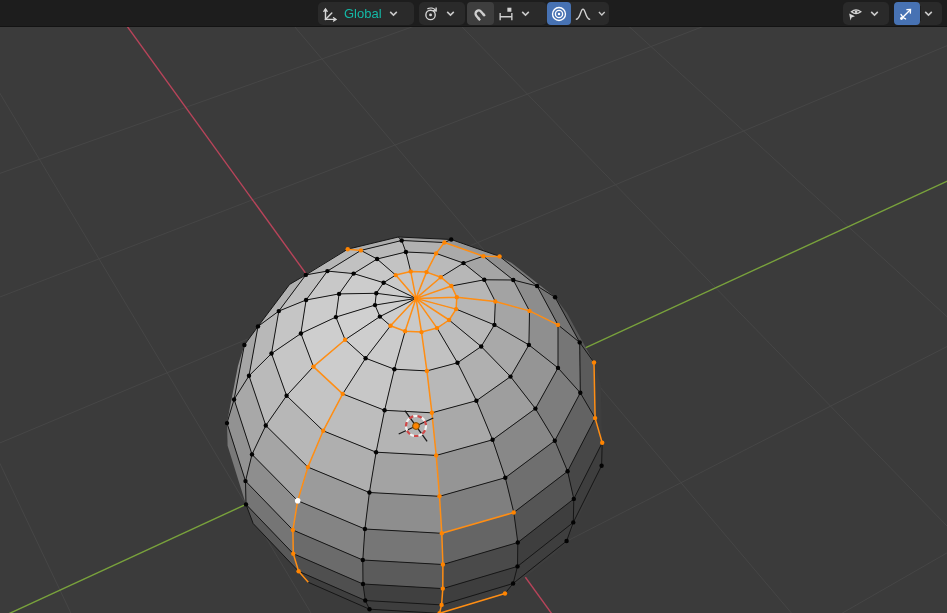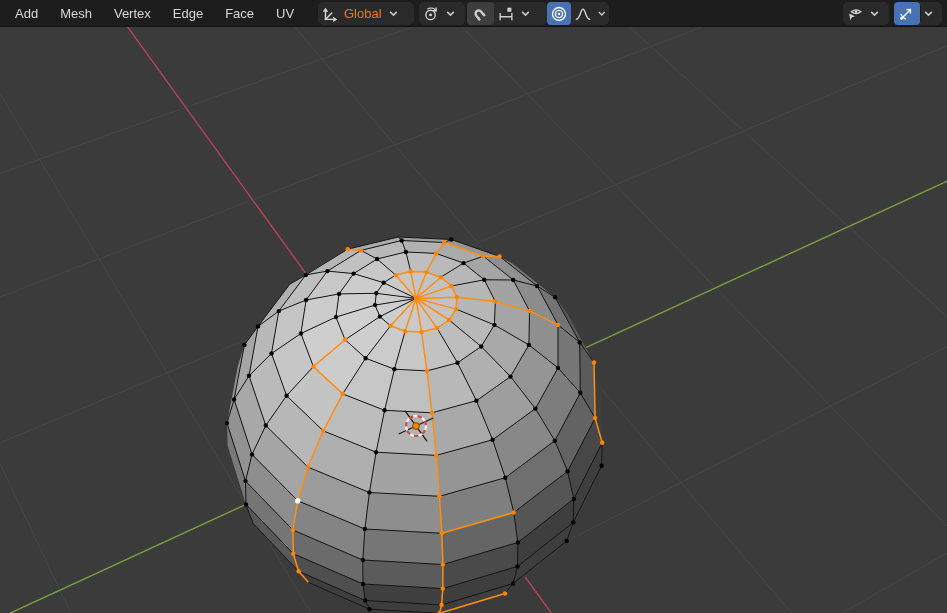--- a/index.html
+++ b/index.html
@@ -14,21 +14,21 @@
   
   .vheader { position:absolute; left:0; top:0; width:947px; height:27px;
              background:#1d1d1d; border-bottom:1px solid #131313; z-index:10; }
   .menubar { position:absolute; left:4px; top:0; height:27px; display:flex; align-items:center; }
   .menu-item { color:#d8d8d8; font-size:13px; padding:0 11px; line-height:27px; cursor:default; }
   .hgroup { position:absolute; top:2px; height:23px; background:#2a2a2a; border-radius:5px;
             display:flex; align-items:center; }
   .hcell { height:23px; display:flex; align-items:center; padding:0 3px; }
   .hcell.lite { background:#3e3e3e; border-radius:4px; }
   .hcell.blue { background:#4772b3; border-radius:4px; }
-  .hlabel { color:#f97316; font-size:13px; padding:0 4px 0 2px; }
+  .hlabel { color:#14b8a6; font-size:13px; padding:0 4px 0 2px; }
   .hdivider { width:1px; height:15px; background:#1d1d1d; }
   .icon16 { width:18px; height:18px; display:block; }
   .chev { width:11px; height:11px; display:block; margin:0 2px; }
 
   
   .tooltip { position:absolute; z-index:20; background:rgba(22,22,22,0.97);
              border:1px solid #060606; border-radius:8px; padding:11px 19px 12px 19px;
              box-shadow:0 4px 14px rgba(0,0,0,0.55); white-space:nowrap; }
   .tt-line { color:#dedede; font-size:13.5px; line-height:19px; }
   .tt-shortcut { color:#9c9c9c; font-size:13.5px; line-height:18px; margin-top:8px; }
@@ -282,28 +282,20 @@
         <line x1="404.9" y1="410.6" x2="427.1" y2="441.4" stroke="#1a1a1a" stroke-width="1.3"></line>
         <line x1="398.7" y1="434.0" x2="433.3" y2="418.0" stroke="#1a1a1a" stroke-width="1.3"></line>
         <circle cx="416" cy="426" r="10" fill="none" stroke="#f2f2f2" stroke-width="2.2" stroke-dasharray="4.4 4.4"></circle>
         <circle cx="416" cy="426" r="10" fill="none" stroke="#d14848" stroke-width="2.2" stroke-dasharray="4.4 4.4" stroke-dashoffset="4.4"></circle>
         <circle cx="416" cy="426" r="3.4" fill="#ff8400" stroke="#7a4a00" stroke-width="1"></circle>
       </svg>
 
   </div>
 
   <div class="vheader">
-    <nav class="menubar" id="menubar">
-        <span class="menu-item">Add</span>
-        <span class="menu-item">Mesh</span>
-        <span class="menu-item">Vertex</span>
-        <span class="menu-item">Edge</span>
-        <span class="menu-item">Face</span>
-        <span class="menu-item">UV</span>
-      </nav>
 
     <div class="hgroup" style="left:318px; width:96px;">
       <span class="hcell">
         <svg class="icon16" viewBox="0 0 20 20">
           <g stroke="#d5d5d5" stroke-width="1.6" fill="none" stroke-linecap="round">
             <path d="M5 16 L5 5"></path>
               <path d="M3.2 7 L5 4.4 L6.8 7"></path>
             <path d="M5 16 L16 16"></path>
               <path d="M14 14.2 L16.6 16 L14 17.8"></path>
             <path d="M5 16 L12 9"></path>

